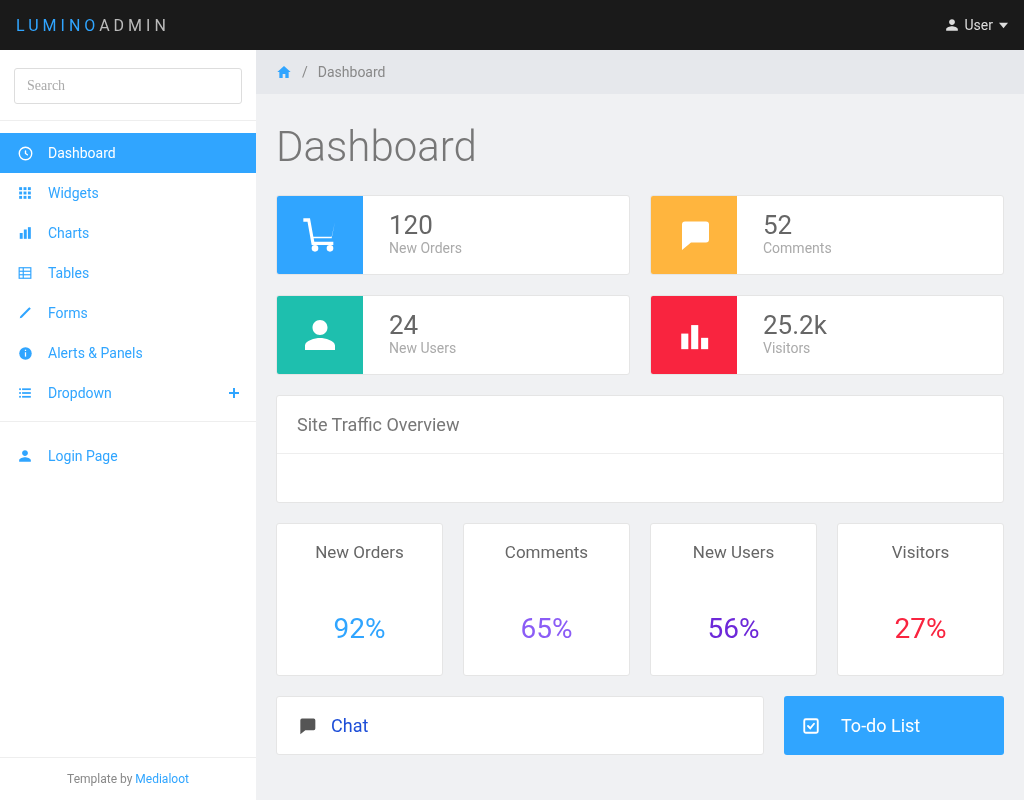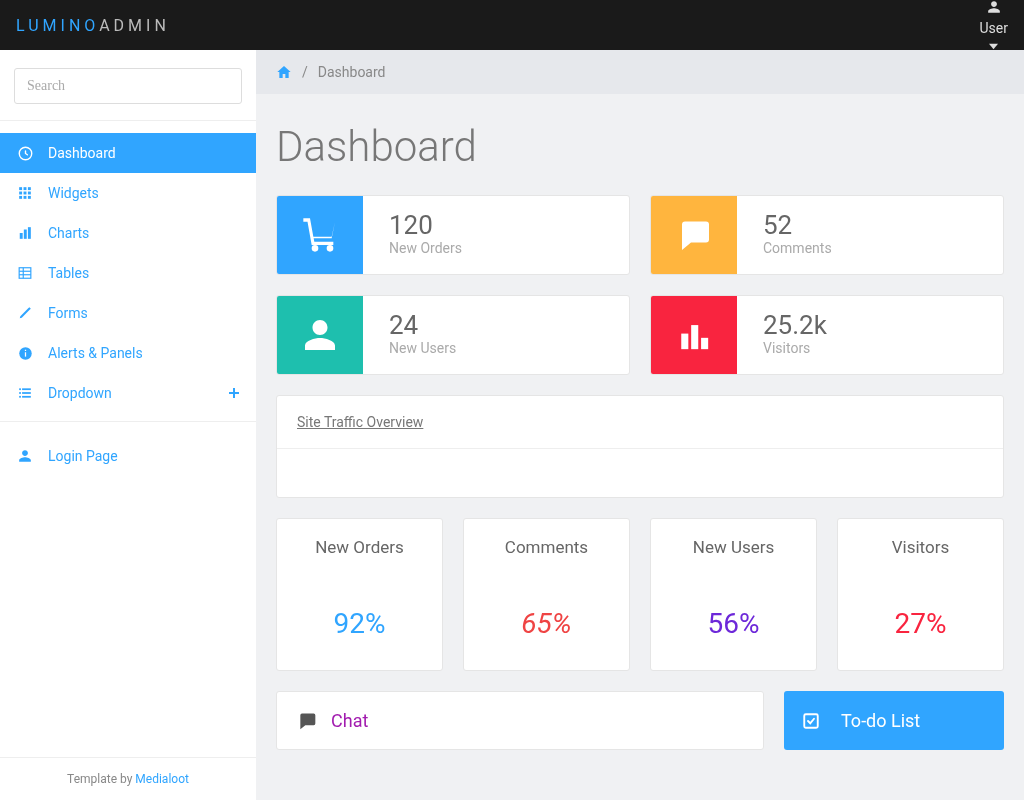--- a/index.html
+++ b/index.html
@@ -1,21 +1,21 @@
 <!DOCTYPE html>
 <html><head>
 <meta charset="utf-8">
 <style>
 * { margin:0; padding:0; box-sizing:border-box; font-family:-apple-system,BlinkMacSystemFont,"Segoe UI",Roboto,Helvetica,Arial,sans-serif; }
 body { background:#f0f1f3; color:#333; width:1024px; height:800px; overflow:hidden; }
 .topbar { background:#1a1a1a; height:50px; display:flex; align-items:center; justify-content:space-between; padding:0 16px; }
 .brand { font-size:16px; letter-spacing:4px; font-weight:400; }
 .brand .b1 { color:#30a5ff; }
 .brand .b2 { color:#bbb; }
-.user { color:#ddd; font-size:14px; display:flex; align-items:center; gap:6px; cursor:pointer;flex-direction:column; }
+.user { color:#ddd; font-size:14px; display:flex; align-items:center; gap:6px; cursor:pointer; }
 .layout { display:flex; height:calc(100% - 50px); }
 .sidebar { width:256px; background:#fff; display:flex; flex-direction:column; }
 .search-wrap { padding:18px 14px 16px; border-bottom:1px solid #eee; }
 .search { width:100%; padding:9px 12px; font-size:14px; color:#777; border:1px solid #ddd; border-radius:3px;font-family:Liberation Serif, serif; }
 .search::placeholder { color:#aaa; }
 .nav { list-style:none; padding-top:12px; }
 .nav li { display:flex; align-items:center; gap:14px; padding:12px 16px; font-size:14px; color:#30a5ff; cursor:pointer; }
 .nav li.active { background:#30a5ff; color:#fff; }
 .nav li .ico { width:18px; display:flex; justify-content:center; }
 .nav-divider { height:1px; background:#eee; margin:8px 0 14px; }
@@ -30,33 +30,33 @@
 .stat { flex:1; display:flex; background:#fff; border:1px solid #e5e5e5; border-radius:3px; overflow:hidden;gap:8px; }
 .stat .icon-box { width:86px; height:78px; display:flex; align-items:center; justify-content:center; }
 .stat .txt { padding:14px 18px; }
 .stat .num { font-size:26px; color:#666; }
 .stat .lbl { font-size:14px; color:#aaa; }
 .c-blue { background:#30a5ff; }
 .c-orange { background:#ffb53e; }
 .c-teal { background:#1ebfae; }
 .c-red { background:#f9243f; }
 .panel { margin:0 20px 20px; background:#fff; border:1px solid #e5e5e5; border-radius:3px; }
-.panel-head { padding:18px 20px; font-size:14px; color:#777; border-bottom:1px solid #eee;text-decoration:underline; }
+.panel-head { padding:18px 20px; font-size:18px; color:#777; border-bottom:1px solid #eee; }
 .panel-body-sm { height:48px; }
 .pct-row { display:flex; gap:20px; padding:0 20px 20px; }
 .pct { flex:1; background:#fff; border:1px solid #e5e5e5; border-radius:3px; padding:18px 10px 30px; text-align:center; }
 .pct-title { font-size:17px; color:#666; margin-bottom:50px; }
 .pct-val { font-size:28px; }
 .pv-blue { color:#30a5ff; }
-.pv-orange { color:#ef4444;font-style:italic; }
+.pv-orange { color:#8b5cf6; }
 .pv-teal { color:#6d28d9; }
 .pv-red { color:#f9243f; }
 .bottom-row { display:flex; gap:20px; padding:0 20px 20px; }
 .chat-panel { flex:1; background:#fff; border:1px solid #e5e5e5; border-radius:3px; }
-.chat-head { display:flex; align-items:center; gap:14px; padding:18px 20px; font-size:18px; color:#a21caf; }
+.chat-head { display:flex; align-items:center; gap:14px; padding:18px 20px; font-size:18px; color:#1d4ed8; }
 .todo-panel { width:220px; background:#30a5ff; border-radius:3px; display:flex; align-items:center; justify-content:flex-start; gap:21px; padding:18px; color:#fff; font-size:18px; }
 svg { display:block; }
 </style>
 </head>
 <body>
 
 <div class="topbar">
   <div class="brand">
     <span class="b1">LUMINO</span><span class="b2">ADMIN</span>
   </div>

